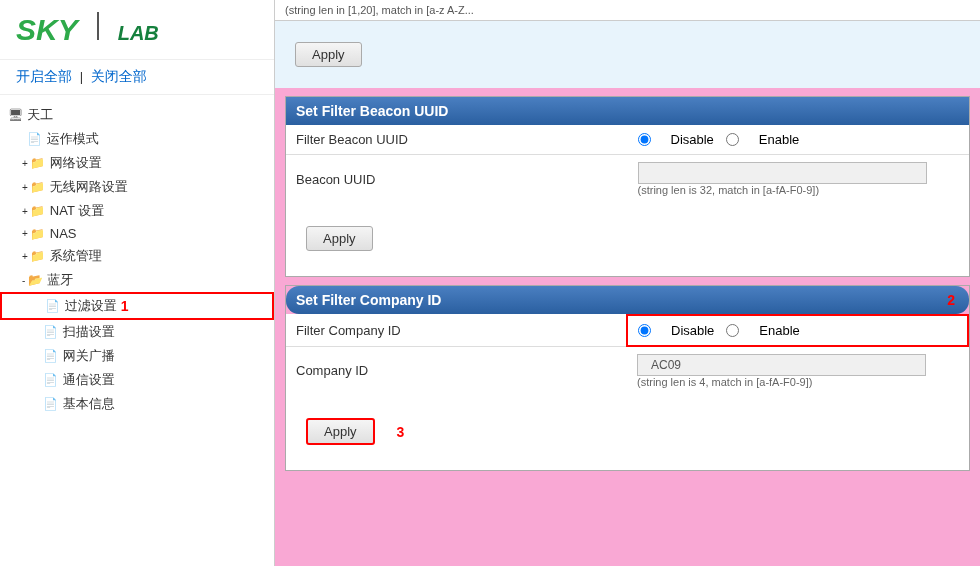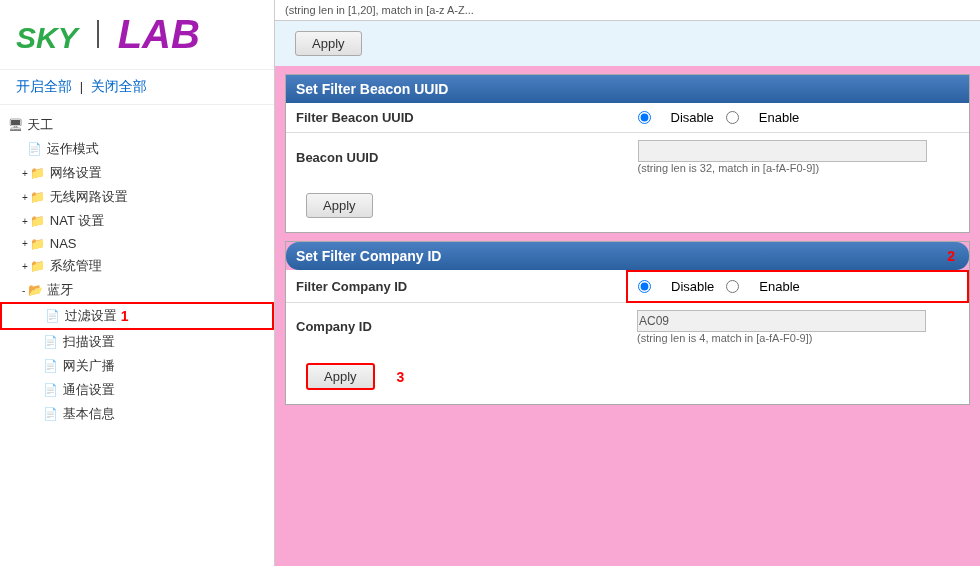--- a/index.html
+++ b/index.html
@@ -64,21 +64,21 @@
 
     .apply-btn {
       display: inline-block;
       padding: 4px 16px;
       background: linear-gradient(to bottom, #f5f5f5, #e0e0e0);
       border: 1px solid #aaa;
       border-radius: 3px;
       cursor: pointer;
       font-size: 13px;
       color: #333;
-      margin: 6px 10px;
+      margin: 17px 10px;
     }
 
     
     .section-box {
       margin: 8px 10px;
       border: 1px solid #aaa;
     }
     .section-header {
       background: linear-gradient(to bottom, #4a7fc1, #2a5fa0);
       color: #fff;
@@ -94,34 +94,33 @@
     .section-table td {
       padding: 7px 10px;
       border-bottom: 1px solid #ddd;
       vertical-align: middle;
     }
     .section-table tr:last-child td { border-bottom: none; }
     .section-table .label-cell {
       width: 50%;
       color: #333;
       font-size: 13px;
-      font-weight: bold;
     }
     .section-table .value-cell {
       width: 50%;
       font-size: 13px;
     }
     .hint-text {
       font-size: 11px;
       color: #666;
       display: block;
     }
     .input-field {
       width: 90%;
-      padding: 3px 1px;
+      padding: 3px 13px;
       border: 1px solid #bbb;
       font-size: 12px;
       background: #f0f0f0;
       color: #555;
     }
     .radio-group { display: flex; align-items: center; gap: 12px; }
     .radio-label { display: flex; align-items: center; gap: 20px; cursor: pointer; }
     .radio-label input { margin: 0; }
 
     
@@ -138,21 +137,21 @@
 
     .apply-row { padding: 6px 10px 8px 10px; background: #fff; display: flex; align-items: center; gap: 8px; }
 
     
     .logo-skylab {
       display: flex;
       align-items: baseline;
       gap: 16px;
     }
     .sky { color: #2eaa4a; font-size: 30px; font-weight: 900; font-style: italic; }
-    .lab { color: #a21caf; font-size: 40px; font-weight: 900; font-style: italic; }
+    .lab { color: #15803d; font-size: 20px; font-weight: 900; font-style: italic; }
     .logo-line { width: 2px; height: 28px; background: #555; margin: 0 3px; display: inline-block; vertical-align: middle; }
   </style>
 </head>
 <body>
 
 <div class="sidebar">
   <div class="logo-area">
     <div class="logo-skylab">
       <span class="sky">SKY</span>
         <span class="logo-line"></span>

